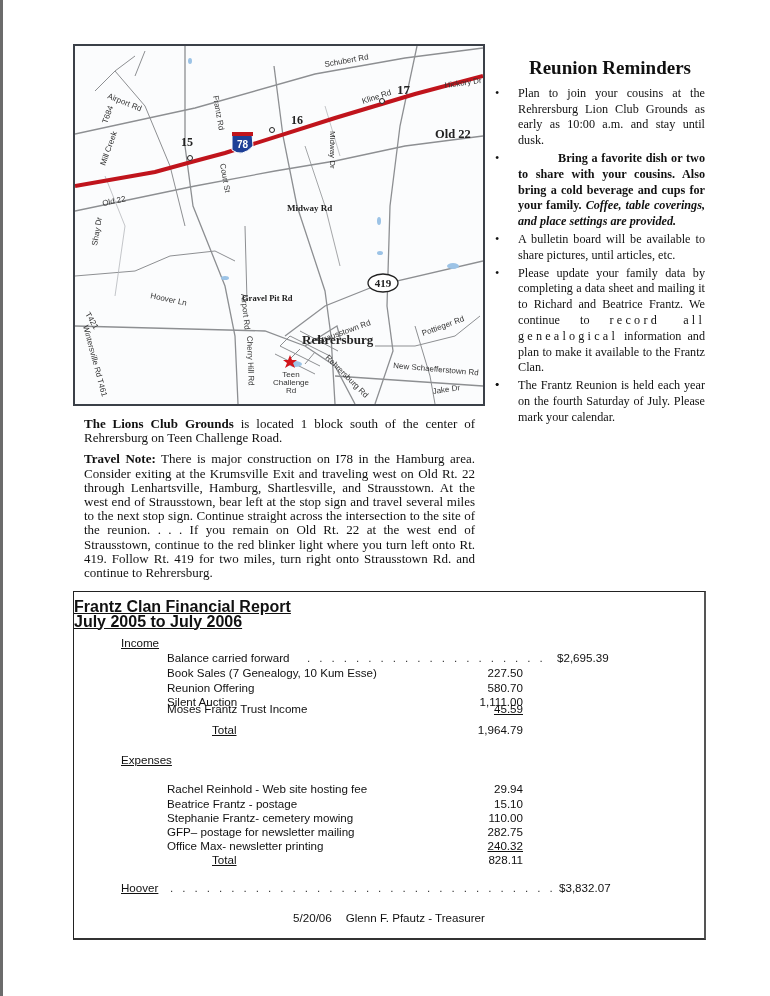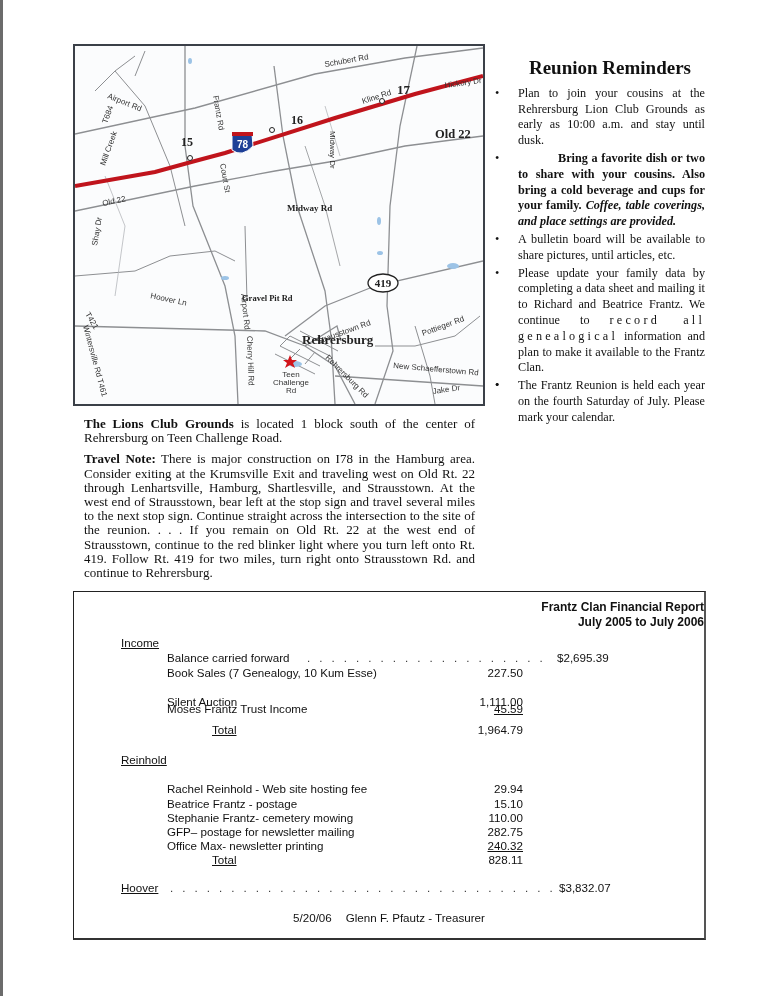--- a/index.html
+++ b/index.html
@@ -22,21 +22,21 @@
   .reminders h2 { font-size:19px; font-weight:bold; text-align:center; margin:0 0 10px 20px; }
   .reminders ul { list-style:none; margin:0; padding:0; }
   .reminders li { position:relative; padding-left:23px; margin-bottom:2px; text-align:justify; }
   .reminders li .bullet { position:absolute; left:0; top:0; }
   .reminders .boldtxt { font-weight:bold;margin-left:40px; }
   .reminders .bi { font-weight:bold; font-style:italic; }
   .spaced { letter-spacing:3.2px; }
 
   
   .report { position:absolute; left:73px; top:591px; width:630px; height:346px; border:1px solid #222; border-right:2px solid #555; border-bottom:2px solid #333; font-family:"Liberation Sans", sans-serif; font-size:11.6px; color:#111; }
-  .report .title { position:absolute; left:0; width:100%; top:8px; text-align:right; font-weight:bold; font-size:12px; line-height:14.5px; }
+  .report .title { position:absolute; left:0; width:100%; top:8px; text-align:left; font-weight:bold; font-size:16px; line-height:14.5px;text-decoration:underline; }
   .row { position:absolute; left:0; width:100%; height:15px; line-height:15px; white-space:nowrap; }
   .sec { position:absolute; left:47px; text-decoration:underline; }
   .item { position:absolute; left:93px; }
   .total-lbl { position:absolute; left:138px;text-decoration:underline; }
   .amt { position:absolute; right:181px; text-align:left; }
   .amt.u { text-decoration:underline; }
   .dots { position:absolute; overflow:hidden; letter-spacing:2.9px; color:#333; }
   .big { position:absolute; left:483px; }
   .sig { position:absolute; left:0; width:100%; text-align:center; top:319px; }
   .sig span + span { margin-left:14px; }
@@ -154,35 +154,39 @@
   </div>
   <div class="row" style="top:58px">
     <span class="item">Balance  carried forward</span>
     <span class="dots" style="left:233px; width:244px">. . . . . . . . . . . . . . . . . . . . . . . . . . . . . . . . . . . . . . . . . . . . . . . . . . . . . . . . . . . . . . . . . . .</span>
     <span class="big">$2,695.39</span>
   </div>
   <div class="row" style="top:73px">
     <span class="item">Book Sales (7 Genealogy,  10 Kum Esse)</span>
     <span class="amt">227.50</span>
   </div>
+  <div class="row" style="top:88px">
+    <span class="item">Reunion Offering</span>
+    <span class="amt">580.70</span>
+  </div>
   <div class="row" style="top:102px">
     <span class="item">Silent Auction</span>
     <span class="amt">1,111.00</span>
   </div>
   <div class="row" style="top:109px">
     <span class="item">Moses Frantz Trust Income</span>
     <span class="amt u">45.59</span>
   </div>
   <div class="row" style="top:130px">
     <span class="total-lbl">Total</span>
     <span class="amt">1,964.79</span>
   </div>
 
   <div class="row" style="top:160px">
-    <span class="sec">Reinhold</span>
+    <span class="sec">Expenses</span>
   </div>
   <div class="row" style="top:189px">
     <span class="item">Rachel Reinhold - Web site hosting fee</span>
     <span class="amt">29.94</span>
   </div>
   <div class="row" style="top:204px">
     <span class="item">Beatrice Frantz - postage</span>
     <span class="amt">15.10</span>
   </div>
   <div class="row" style="top:218px">

